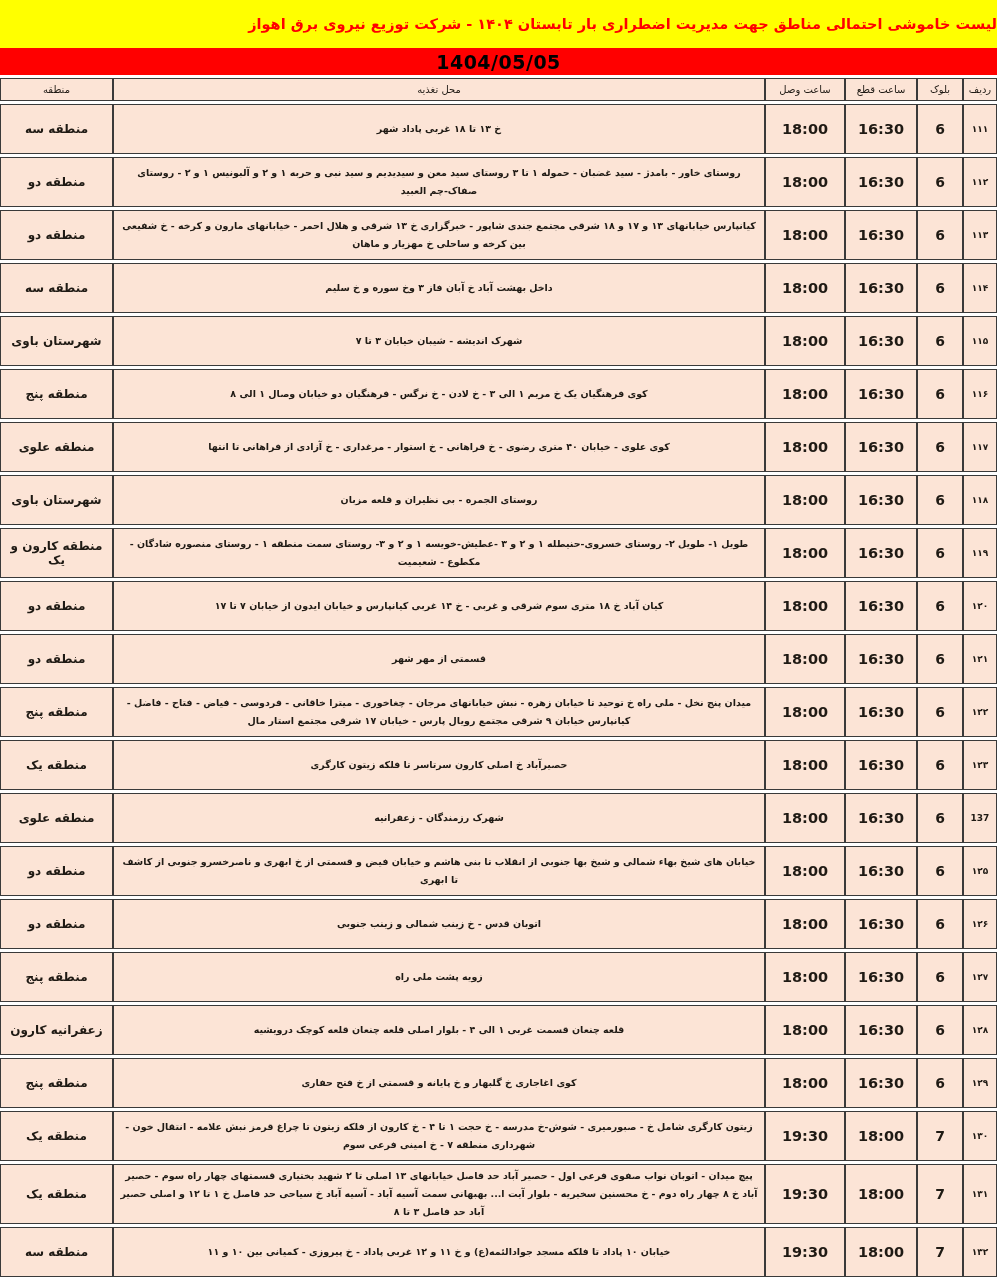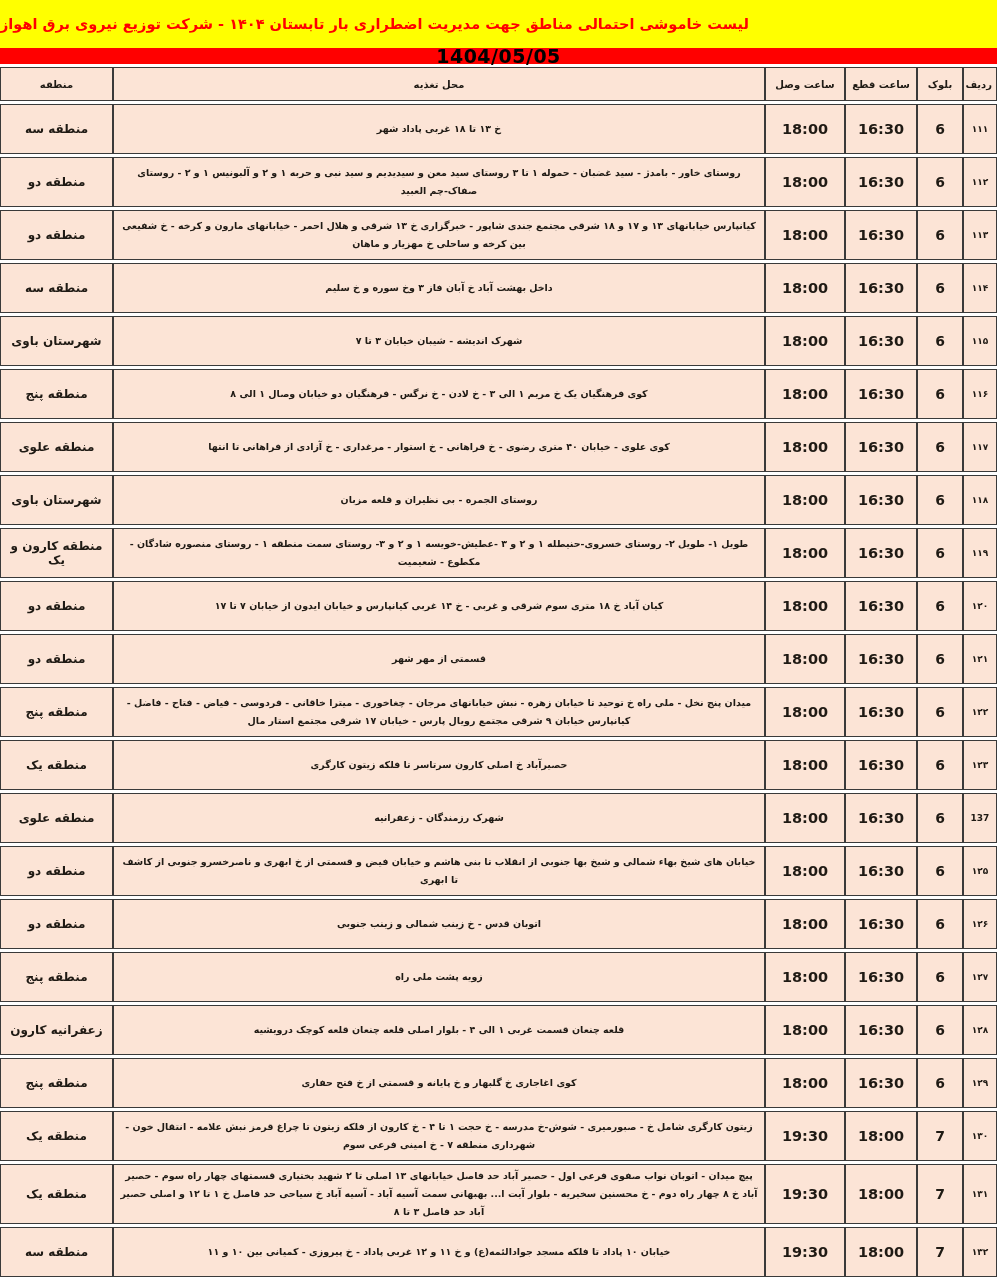--- a/index.html
+++ b/index.html
@@ -7,31 +7,31 @@
   body {
     width: 997px;
     font-family: "DejaVu Sans", sans-serif;
     color: #1f1a14;
   }
   .page { width: 997px; min-height: 1280px; background: #ffffff; direction: rtl; }
 
   .banner {
     background: #ffff00;
     height: 48px;
-    display: flex; align-items: center; justify-content: flex-end;
+    display: flex; align-items: center; justify-content: flex-start;
   }
   .banner .title {
     color: #ff0000;
     font-weight: bold;
     font-size: 14.5px;
   }
 
   .date-band {
     background: #ff0000;
-    height: 16px;
+    height: 27px;
     display: flex; align-items: center; justify-content: center;
   }
   .date-band .date {
     color: #000000;
     font-weight: bold;
     font-size: 19px;
     letter-spacing: 0.5px;
     direction: ltr;
   }
 
@@ -45,23 +45,23 @@
   }
   table.schedule th, table.schedule td {
     background: #fce4d6;
     border: 1px solid #3a3a3a;
     text-align: center;
     vertical-align: middle;
     padding: 2px 6px;
     overflow: hidden;
   }
   table.schedule thead th {
-    height: 34px;
+    height: 23px;
     font-size: 10px;
-    font-weight: bold;
+    font-weight: normal;
     padding: 1px 4px;
   }
   table.schedule tbody td { height: 50px; }
 
   .c-radif  { font-size: 9px;  font-weight: bold; margin-left: 44px; }
   .c-block  { font-size: 14px; font-weight: bold; font-family: "DejaVu Sans", sans-serif; }
   .c-time   { font-size: 14.5px; font-weight: bold; direction: ltr; }
   .c-loc    { font-size: 9.5px; font-weight: bold; line-height: 1.9; padding: 2px 14px; }
   .c-region { font-size: 12px; font-weight: bold; }
 </style>

